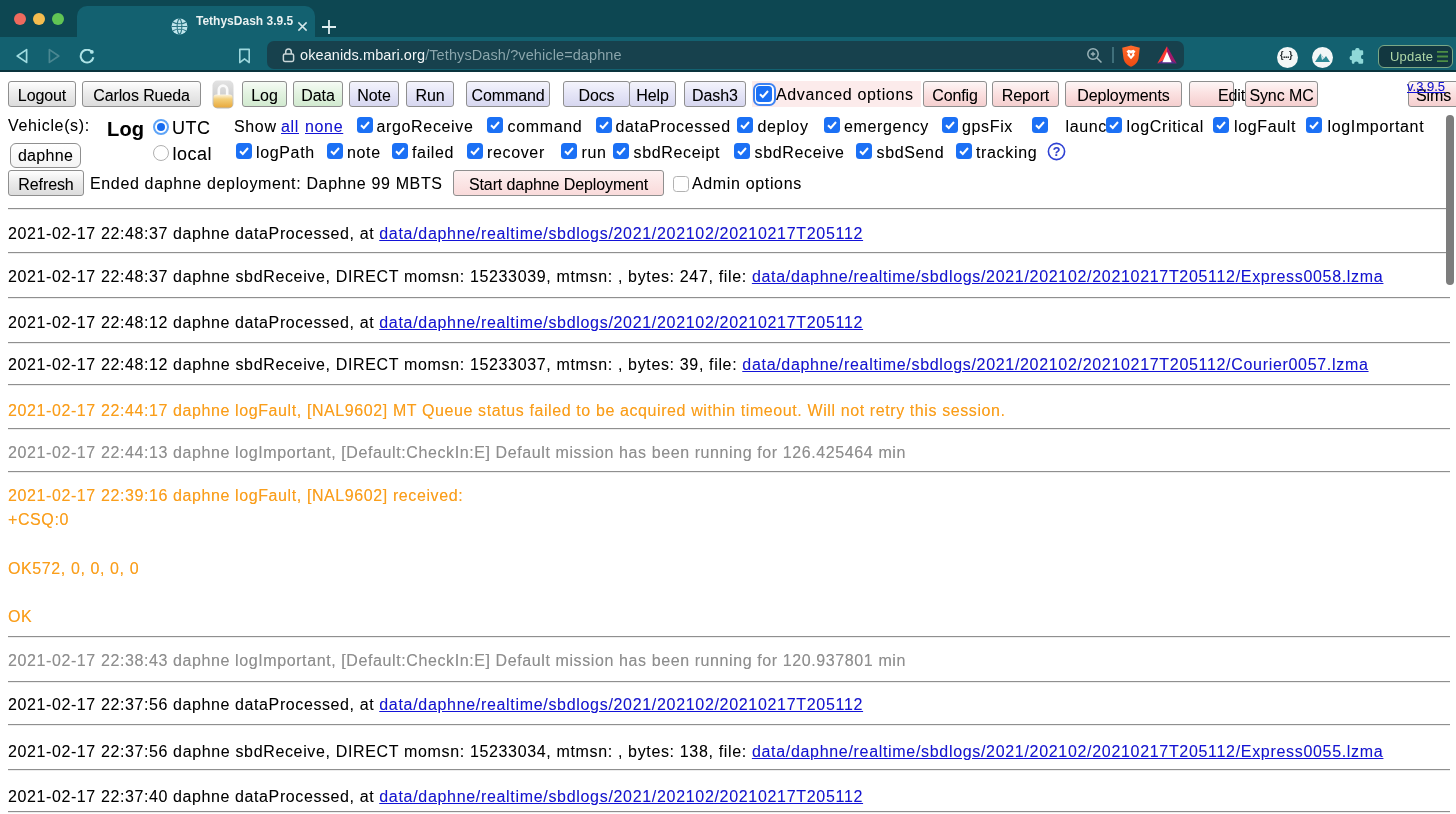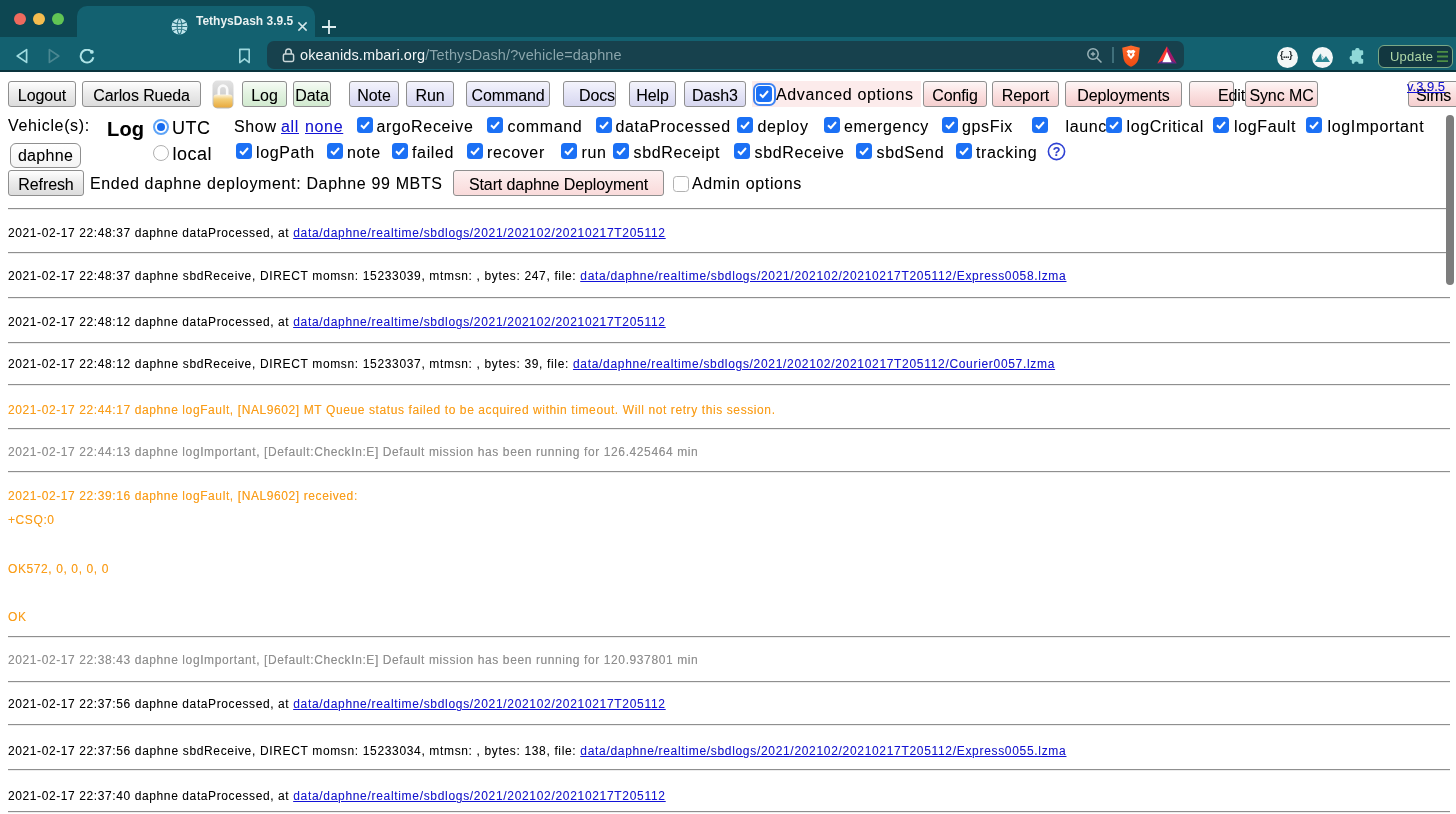--- a/index.html
+++ b/index.html
@@ -28,21 +28,21 @@
 .cb.off { background:#fff; border:1.5px solid #b2b2b2; }
 .lbl { position:absolute; font-size:16px; letter-spacing:0.65px; color:#000; line-height:19px; }
 .radio { position:absolute; width:16px; height:16px; border-radius:50%; }
 .radio.on { border:2px solid #5ea4f7; background:#fff; }
 .radio.on::after { content:""; position:absolute; left:2px; top:2px; width:8px; height:8px; border-radius:50%; background:#176cf0; }
 .radio.off { border:1.5px solid #b0b0b0; background:#fff; }
 a.lnk { color:#1313d8; text-decoration:underline; }
 
 .sep { position:absolute; left:8px; width:1442px; height:2px;
   border-top:1px solid #8f8f8f; border-bottom:1px solid #ededed; background:transparent; }
-.log { position:absolute; left:8px; font-size:12px; line-height:19px; color:#000; white-space:nowrap; }
+.log { position:absolute; left:8px; font-size:16px; line-height:19px; color:#000; white-space:nowrap; }
 .log.orange { color:#fa9e1b; text-shadow:0 0 0.3px rgba(250,158,27,0.55); }
 .log.gray { color:#8f8f8f; }
 .log .d { letter-spacing:0.6px; }
 .log .m { letter-spacing:0.6px; }
 .log .m2 { letter-spacing:0.65px; }
 .log .l1, .log .l2 { letter-spacing:0.685px; }
 #scrollthumb { position:absolute; left:1446px; top:115px; width:8px; height:170px; background:#7d7d7d; border-radius:4px; }
 </style>
 </head>
 <body>
@@ -145,25 +145,25 @@
       <stop offset="0" stop-color="#fdf6e3"></stop>
         <stop offset="0.35" stop-color="#f3cf7a"></stop>
         <stop offset="1" stop-color="#e8a93d"></stop>
     </linearGradient>
   </defs>
   <rect x="2.5" y="0.5" width="21" height="28" rx="5" fill="url(#lockg)"></rect>
   <rect x="3.5" y="14.5" width="19" height="13" rx="3" fill="url(#gold)"></rect>
   <path d="M8.8 15 v-5.2 a4.2 4.2 0 0 1 8.4 0 V15" stroke="#fafafa" stroke-width="2.6" fill="none"></path>
 </svg>
 <div class="btn green" style="left:242px; width:45px;">Log</div>
-<div class="btn green" style="left:293px; width:38px;">Data</div>
+<div class="btn green" style="left:293px; width:50px;">Data</div>
 <div class="btn lav" style="left:349px; width:50px;">Note</div>
 <div class="btn lav" style="left:406px; width:48px;">Run</div>
 <div class="btn lav" style="left:466px; width:84px;">Command</div>
-<div class="btn lav" style="left:563px; width:53px;text-align:right;">Docs</div>
+<div class="btn lav" style="left:563px; width:67px;">Docs</div>
 <div class="btn lav" style="left:629px; width:47px;">Help</div>
 <div class="btn lav" style="left:684px; width:62px;">Dash3</div>
 <div class="abs" style="left:752px; top:81px; width:169px; height:26px; background:#fcebeb;"></div>
 <div class="abs" style="left:752.5px; top:82.5px; width:23px; height:23px; border:2.5px solid #3f83f2; border-radius:6.5px; background:#fff;"></div>
 <div class="cb" style="left:756px; top:86px;">
     <svg width="14" height="14" viewBox="0 0 14 14">
       <path d="M3 7.2 L5.8 10 L11 4" stroke="#fff" stroke-width="2" fill="none"></path>
     </svg>
   </div>
 <div class="lbl" style="left:776px; top:85px;">Advanced options</div>

